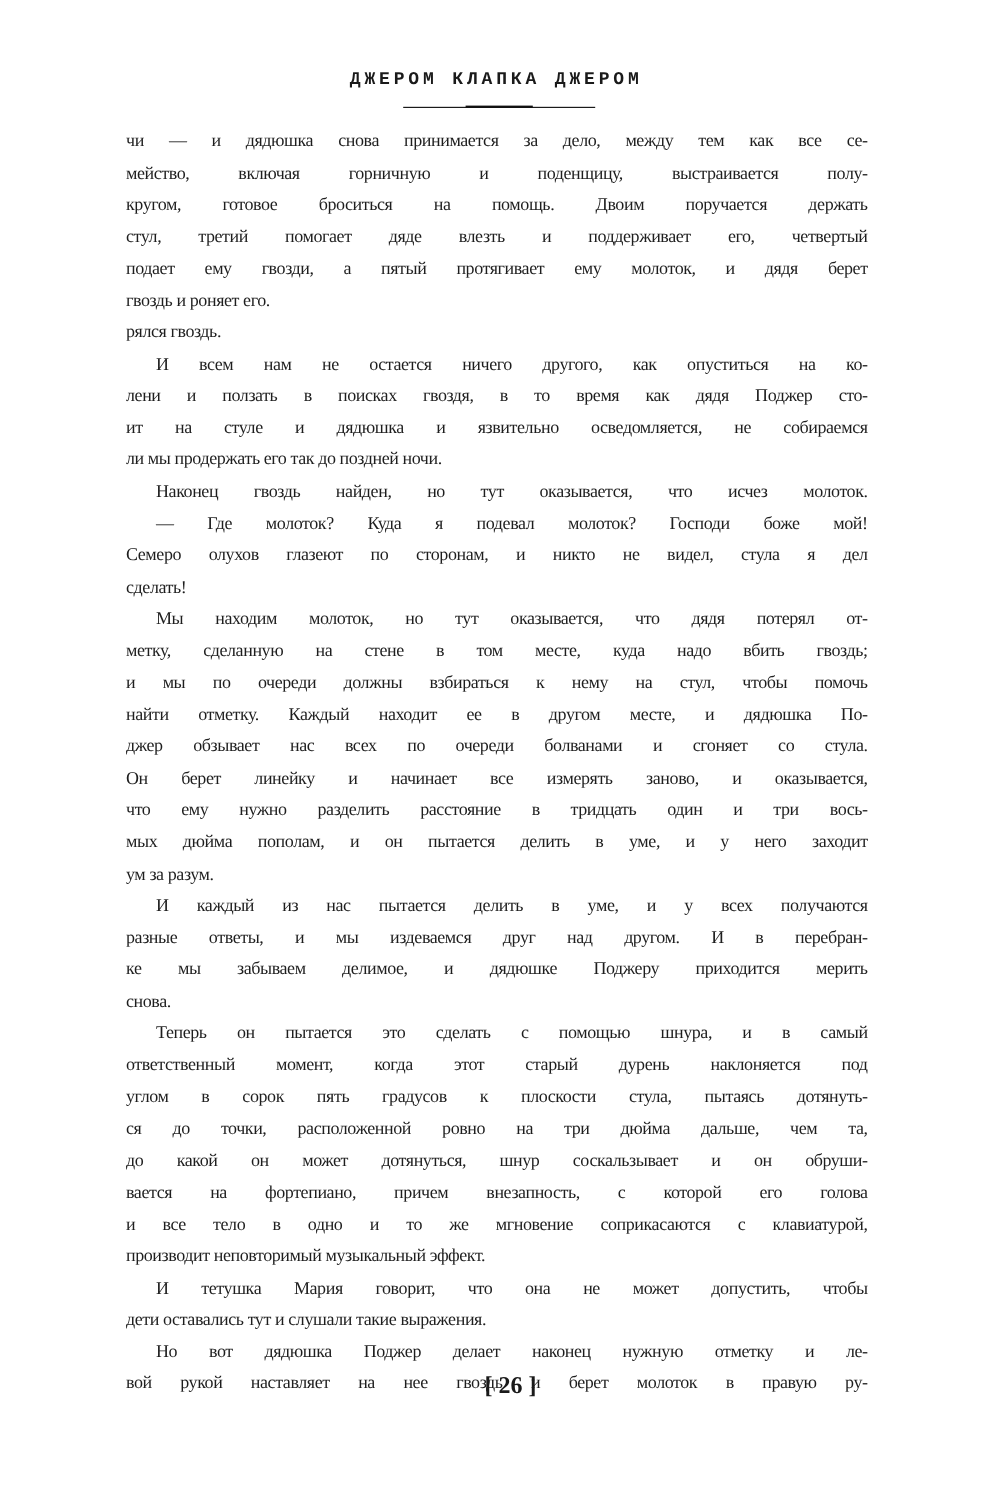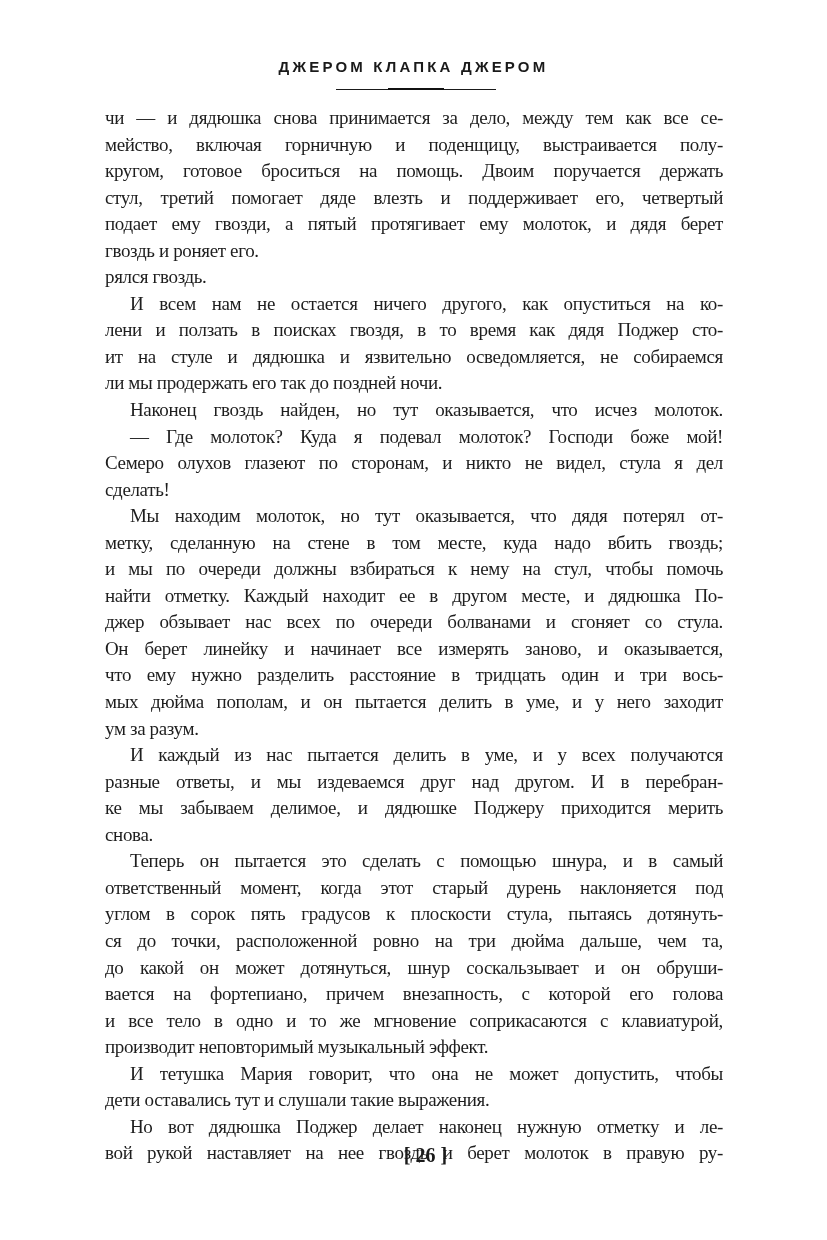--- a/index.html
+++ b/index.html
@@ -14,21 +14,21 @@
     overflow: hidden;
     font-family: "Liberation Serif", "DejaVu Serif", serif;
     color: #1e1e1e;
   }
   .running-head {
     position: absolute;
     top: 58px;
     left: 0;
     width: 827px;
     text-align: center;
-    font-family: Liberation Sans, sans-serif;
+    font-family: Liberation Mono, monospace;
     font-weight: bold;
     font-size: 15px;
     letter-spacing: 3.2px;
     color: #1a1a1a;
   }
   .head-rule {
     position: absolute;
     top: 89px;
     left: 336px;
     width: 160px;
@@ -46,21 +46,21 @@
   .text-block {
     position: absolute;
     top: 105px;
     left: 105px;
     width: 618px;
   }
   .line {
     display: block;
     height: 26.55px;
     line-height: 26.55px;
-    font-size: 19px;
+    font-size: 15px;
     white-space: nowrap;
     text-align: justify;
     text-align-last: justify;
     letter-spacing: -0.35px;
     font-family: Liberation Serif, serif;
   }
   .line.last {
     text-align-last: left;
   }
   .line.indent {

